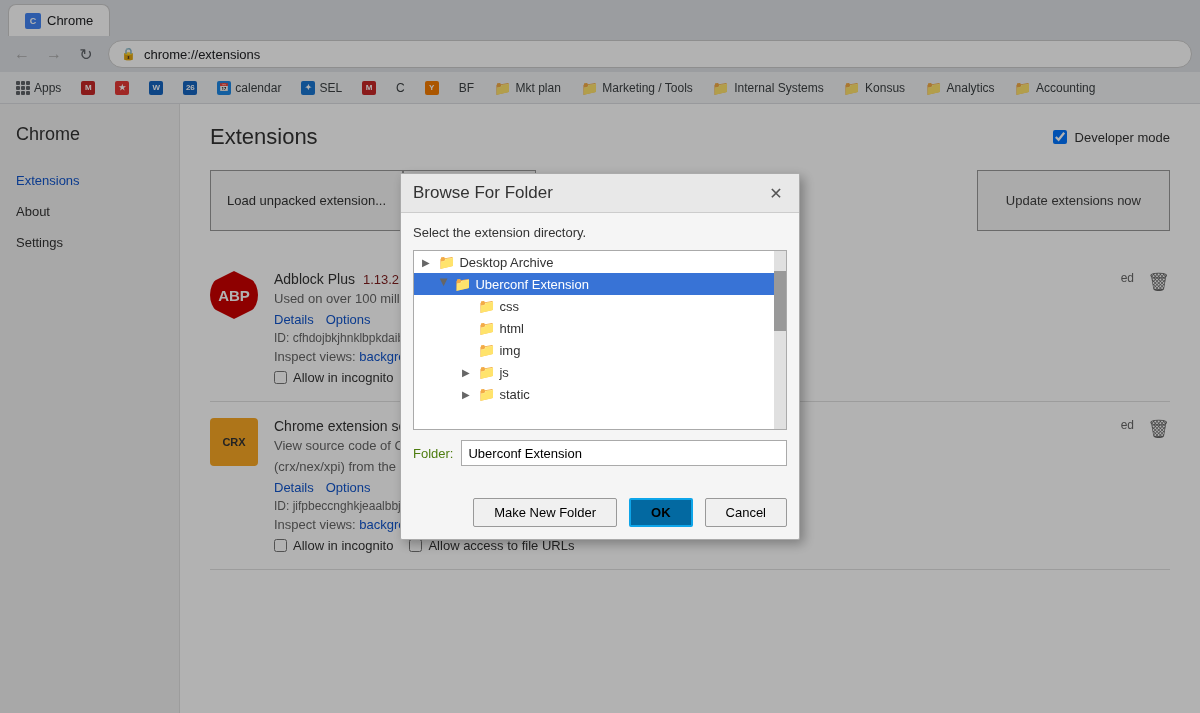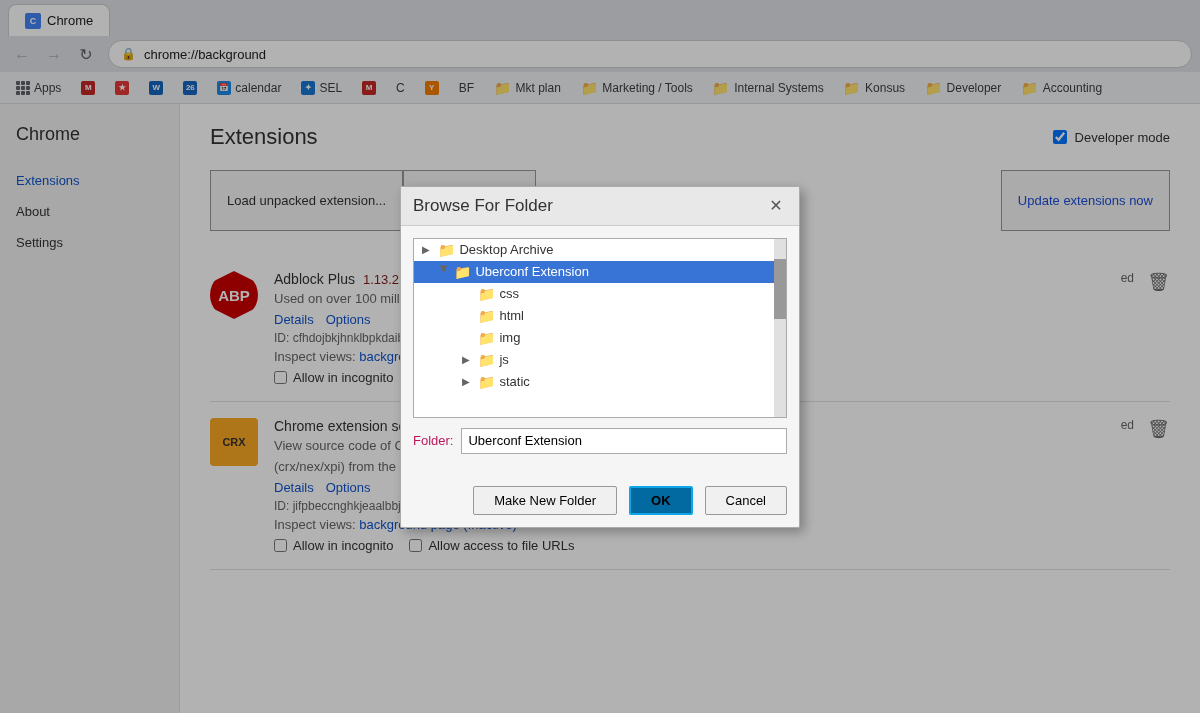--- a/index.html
+++ b/index.html
@@ -181,26 +181,26 @@
     .toolbar-btn {
       padding: 22px 16px;
       border: 1px solid #999;
       background: #f5f5f5;
       cursor: pointer;
       font-size: 13px;
       color: #333;
     }
     .toolbar-btn-right {
       margin-left: auto;
-      padding: 6px 16px;
+      padding: 6px 28px;
       border: 1px solid #999;
       background: #f5f5f5;
       cursor: pointer;
       font-size: 13px;
-      color: #1d4ed8;
+      color: #404040;
     }
 
     
     .extension-item {
       display: flex;
       gap: 16px;
       padding: 16px 0;
       border-bottom: 1px solid #e0e0e0;
       position: relative;
     }
@@ -357,21 +357,21 @@
       font-size: 14px;
       flex-shrink: 0;
     }
     .folder-path-row {
       display: flex;
       align-items: center;
       gap: 8px;
       margin-top: 10px;
       margin-bottom: 12px;
     }
-    .folder-label { font-size: 13px; color: #be185d; white-space: nowrap; text-align: center; }
+    .folder-label { font-size: 13px; color: #4d7c0f; white-space: nowrap; text-align: center; }
     .folder-input {
       flex: 1;
       height: 26px;
       border: 1px solid #aaa;
       padding: 0 6px;
       font-size: 13px;
       background: white;
     }
     .dialog-footer {
       display: flex;
@@ -427,21 +427,21 @@
 </div>
 
 <div class="browser-titlebar">
   <div class="browser-nav-buttons">
     <button class="nav-btn disabled">←</button>
     <button class="nav-btn disabled">→</button>
     <button class="nav-btn">↻</button>
   </div>
   <div class="address-bar">
     <span class="lock-icon">🔒</span>
-    <span class="url-text">chrome://background</span>
+    <span class="url-text">chrome://extensions</span>
   </div>
 </div>
 
 <div class="bookmarks-bar">
   <div class="bookmark-item">
     <div class="apps-icon">
       <span></span>
         <span></span>
         <span></span>
       <span></span>
@@ -496,21 +496,21 @@
   <div class="bookmark-item">
     <span class="bm-folder">📁</span>
     <span>Internal Systems</span>
   </div>
   <div class="bookmark-item">
     <span class="bm-folder">📁</span>
     <span>Konsus</span>
   </div>
   <div class="bookmark-item">
     <span class="bm-folder">📁</span>
-    <span>Developer</span>
+    <span>Analytics</span>
   </div>
   <div class="bookmark-item">
     <span class="bm-folder">📁</span>
     <span>Accounting</span>
   </div>
 </div>
 
 <div class="main-layout">
 
   <div class="sidebar">
@@ -598,20 +598,21 @@
   </div>
 </div>
 
 <div class="dialog-overlay">
   <div class="dialog">
     <div class="dialog-titlebar">
       <span class="dialog-title">Browse For Folder</span>
       <button class="dialog-close">✕</button>
     </div>
     <div class="dialog-body">
+      <div class="dialog-instruction">Select the extension directory.</div>
       <div class="dialog-tree">
 
         <div class="tree-item">
           <span class="tree-chevron">▶</span>
           <span class="folder-icon">📁</span>
           <span>Desktop Archive</span>
         </div>
 
         <div class="tree-item selected" style="padding-left:24px;">
           <span class="tree-chevron open">▶</span>

